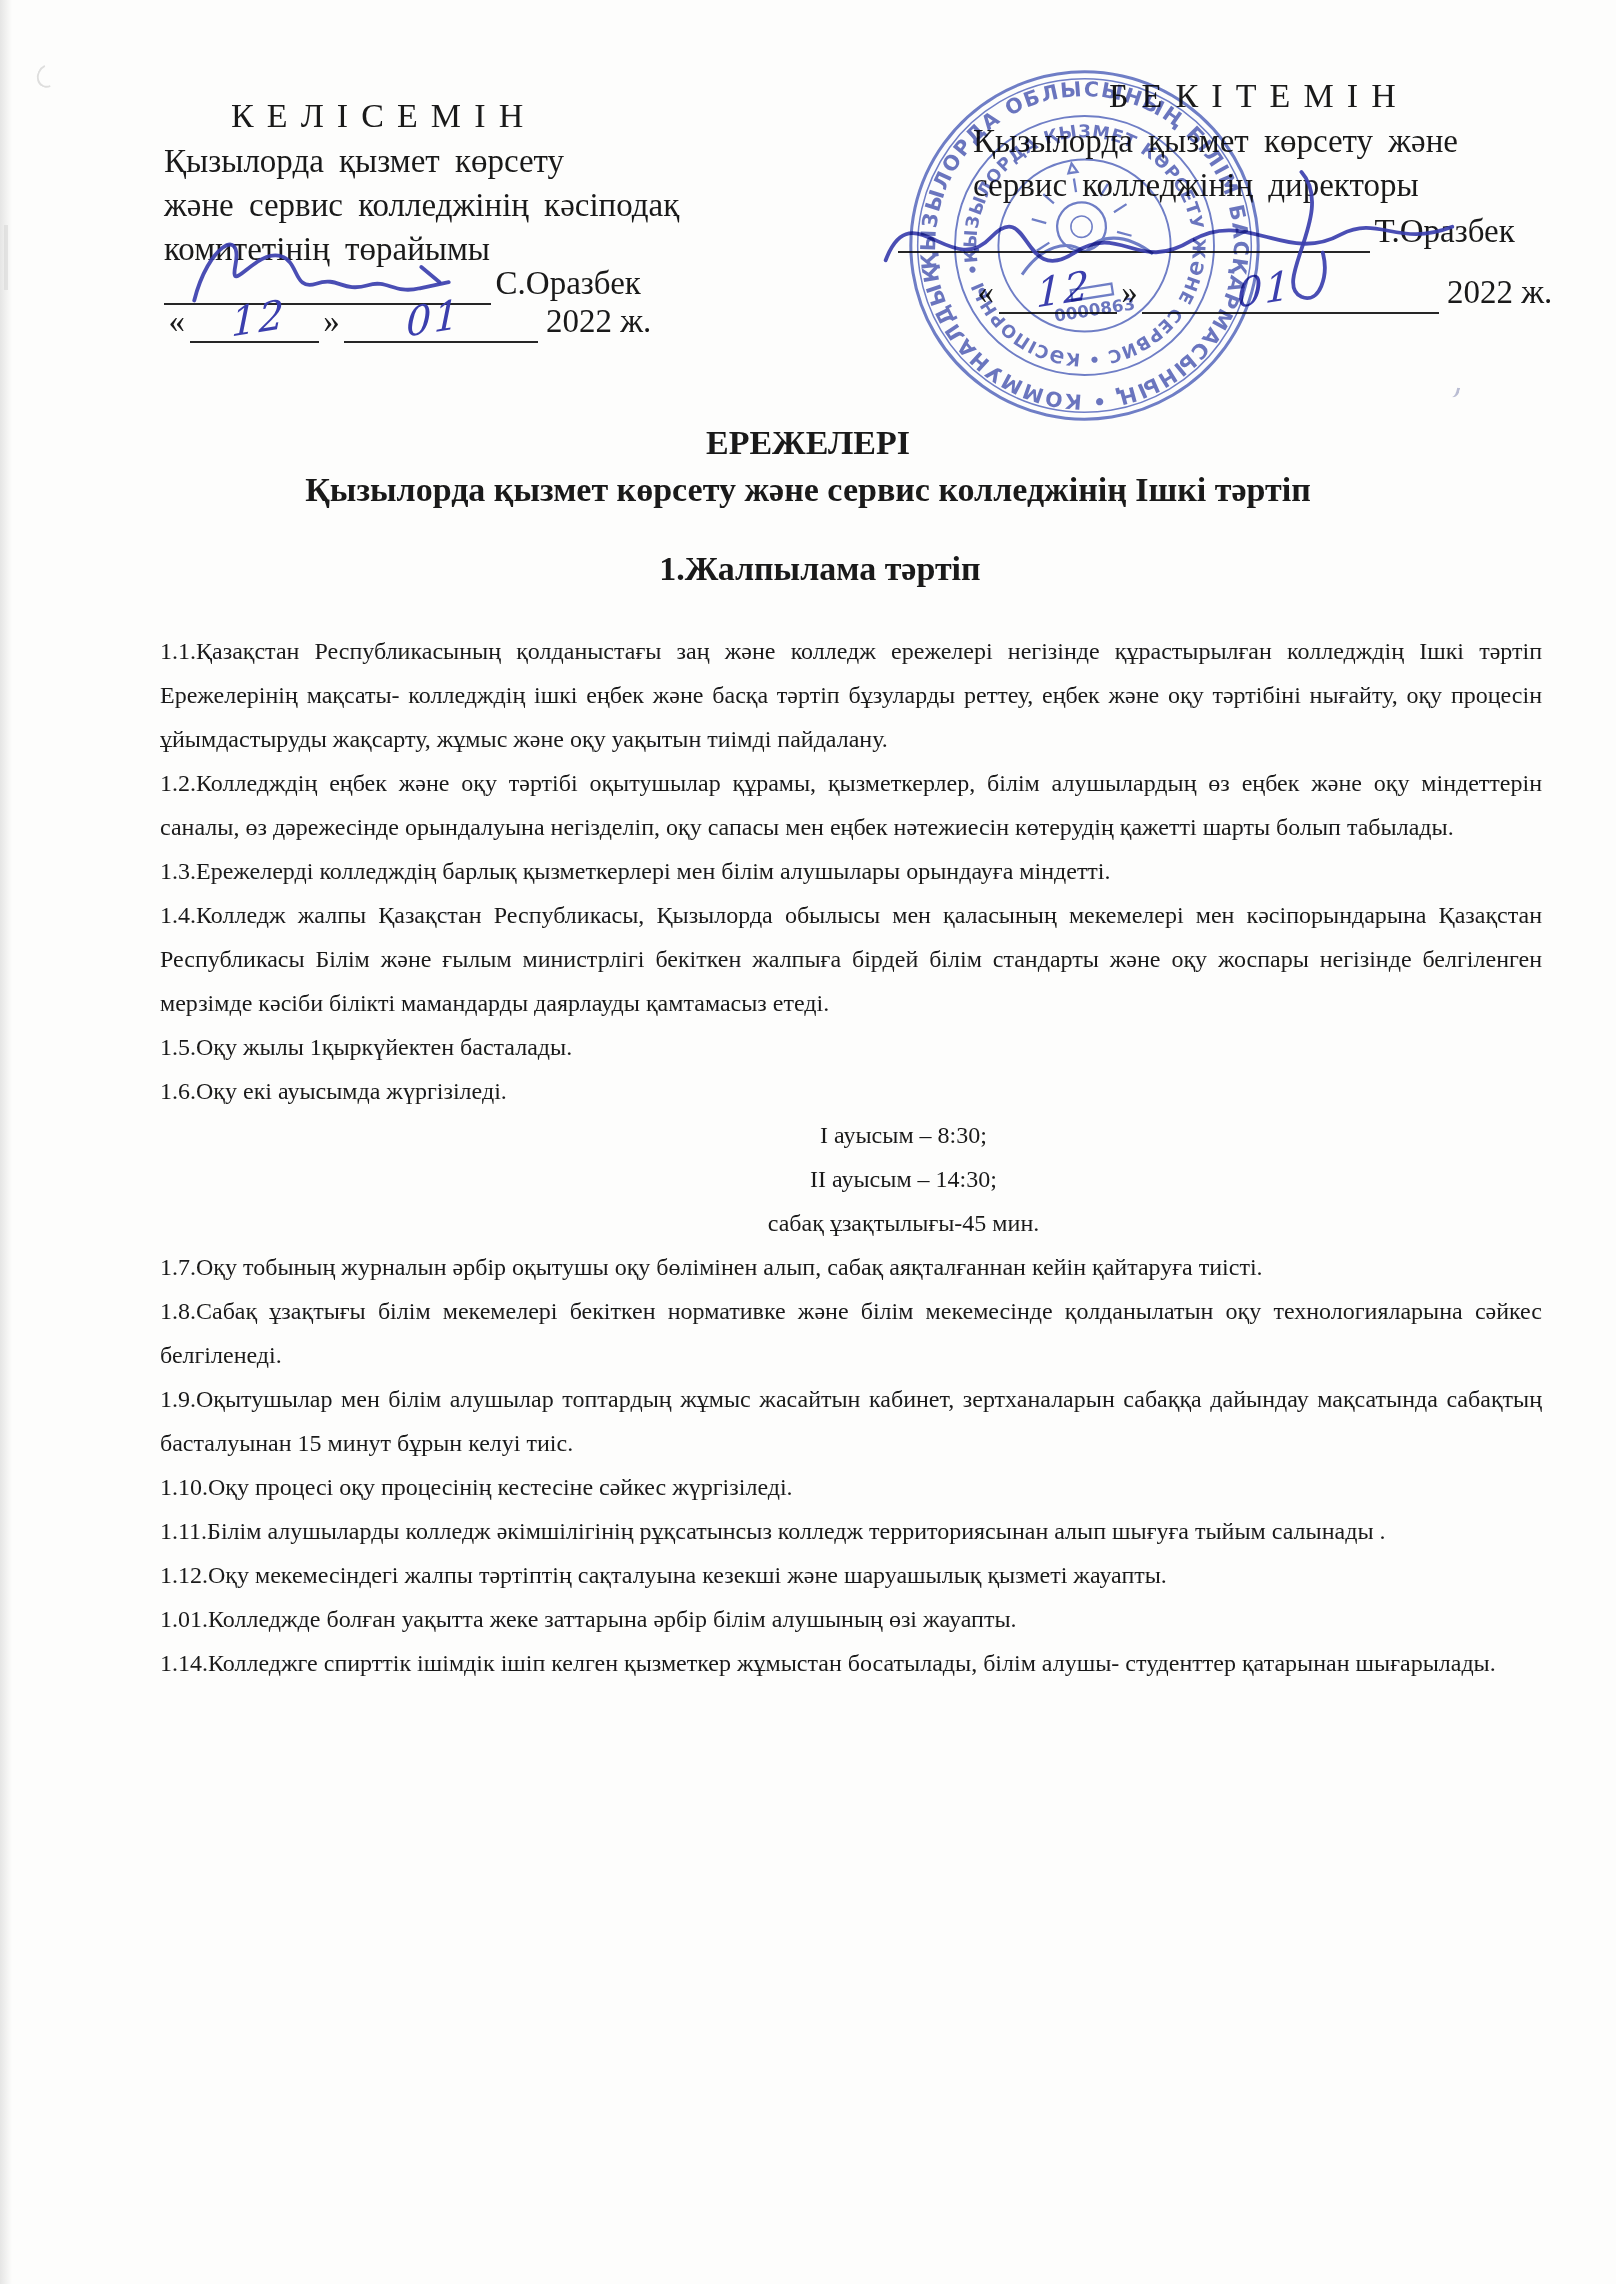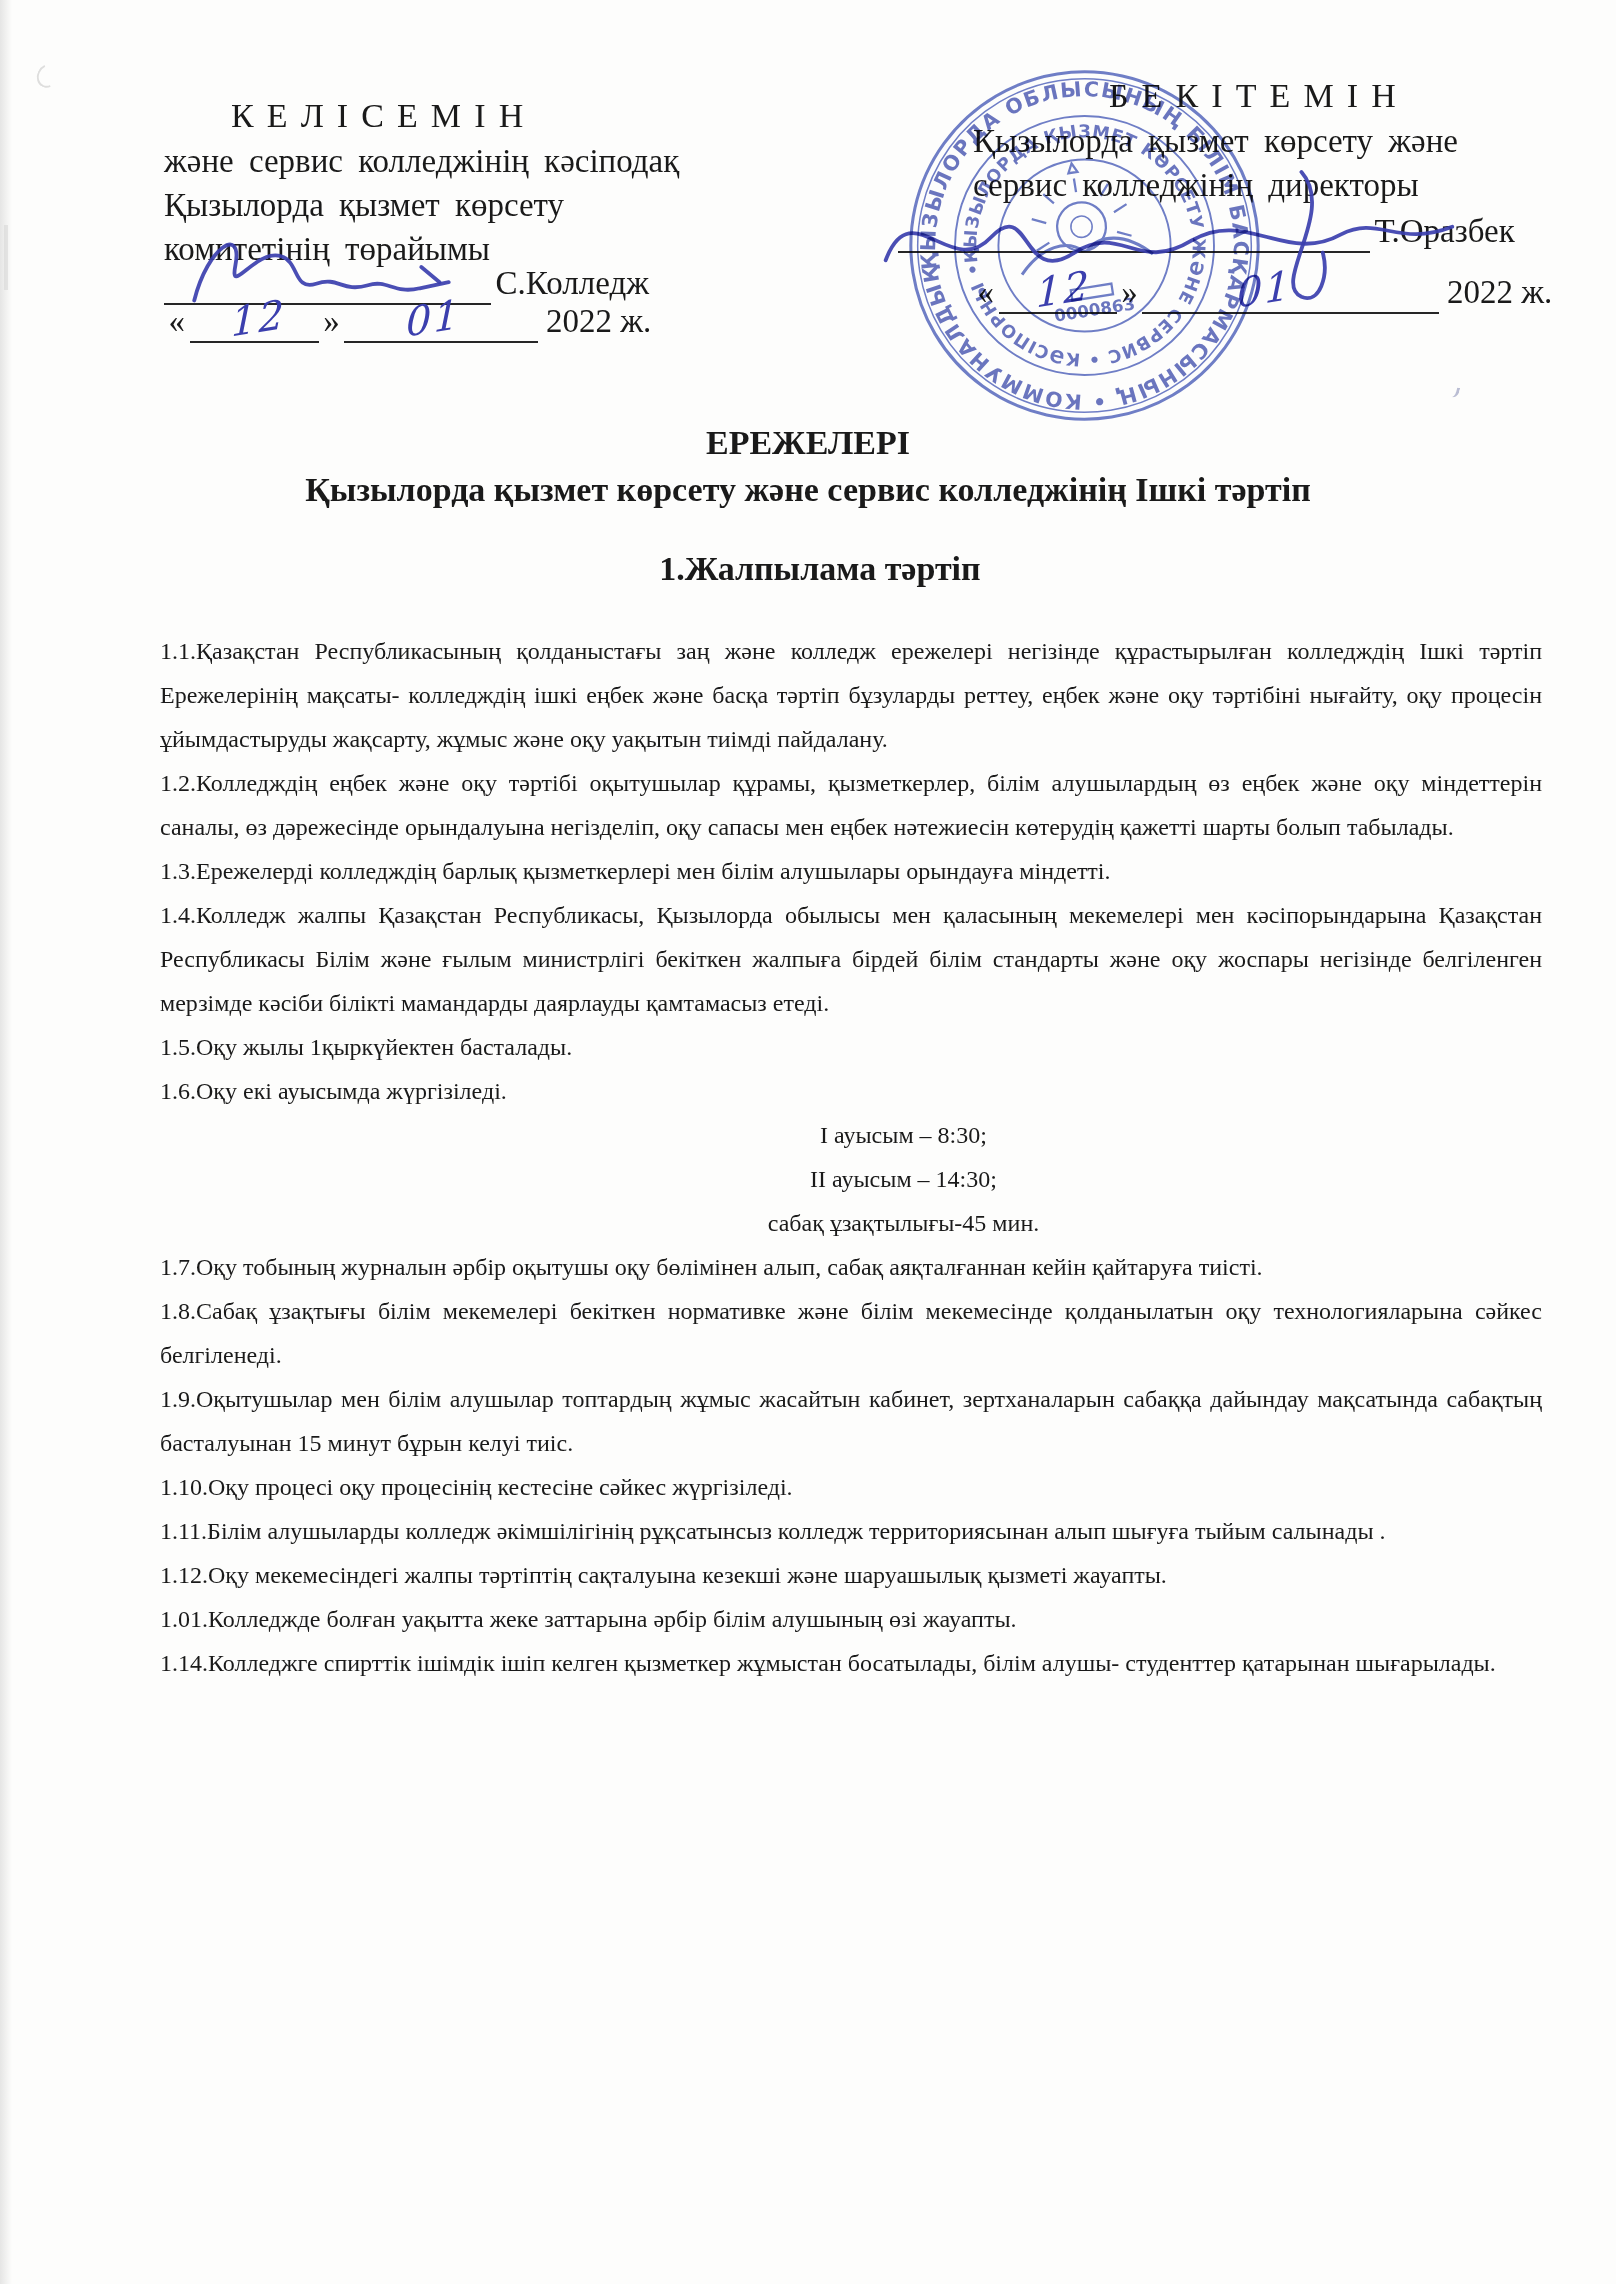--- a/index.html
+++ b/index.html
@@ -95,30 +95,30 @@
         <path class="em" stroke-width="4" d="M150,262 C182,228 216,226 234,244 M324,262 C292,228 258,226 240,244"></path>
         <path class="em" stroke-width="3" d="M210,292 h54 v14 h-54 z"></path>
         <path class="em" stroke-width="3" d="M237,128 l6,12 -12,0 z"></path>
       </g>
     </svg>
   </div>
 
   <div class="approval approval-left">
     <div class="approval-heading">К Е Л І С Е М І Н</div>
     <div class="org">
+      <div>Қызылорда   қызмет  көрсету</div>
       <div>және  сервис  колледжінің кәсіподақ</div>
-      <div>Қызылорда   қызмет  көрсету</div>
       <div>комитетінің төрайымы</div>
     </div>
     <div class="sigrow">
       <svg class="sig-ink" width="320" height="107" viewBox="0 0 420 140">
         <path d="M20,108 C38,36 84,10 74,62 C66,104 100,40 134,50 C158,57 150,96 180,86 C210,76 214,98 248,88 C274,80 282,100 316,92 l38,-8"></path>
         <path d="M318,64 l24,20"></path>
       </svg>
-      <span class="uline" style="width:327px"></span><span class="signatory">С.Колледж</span>
+      <span class="uline" style="width:327px"></span><span class="signatory">С.Оразбек</span>
     </div>
     <div class="daterow">
       <span class="q">«</span>
       <span class="uline" style="width:129px">
           <span class="hand">12</span>
         </span>
       <span class="q">»</span>
       <span class="uline" style="width:194px">
           <span class="hand">01</span>
         </span>

